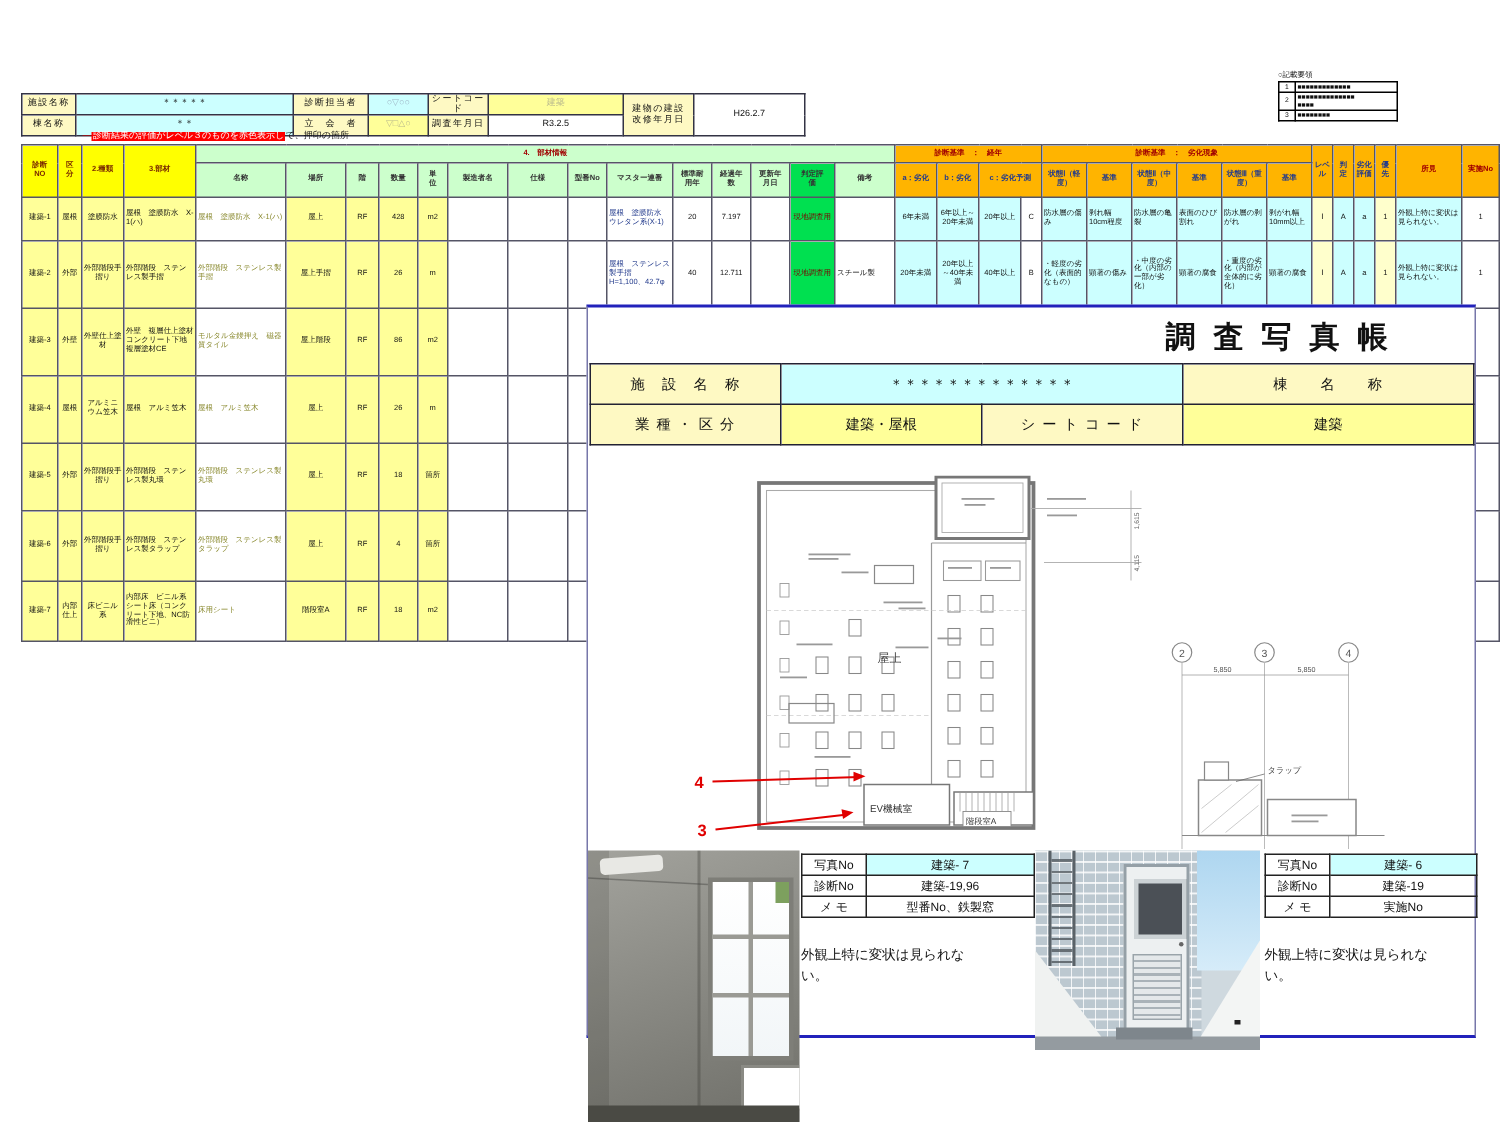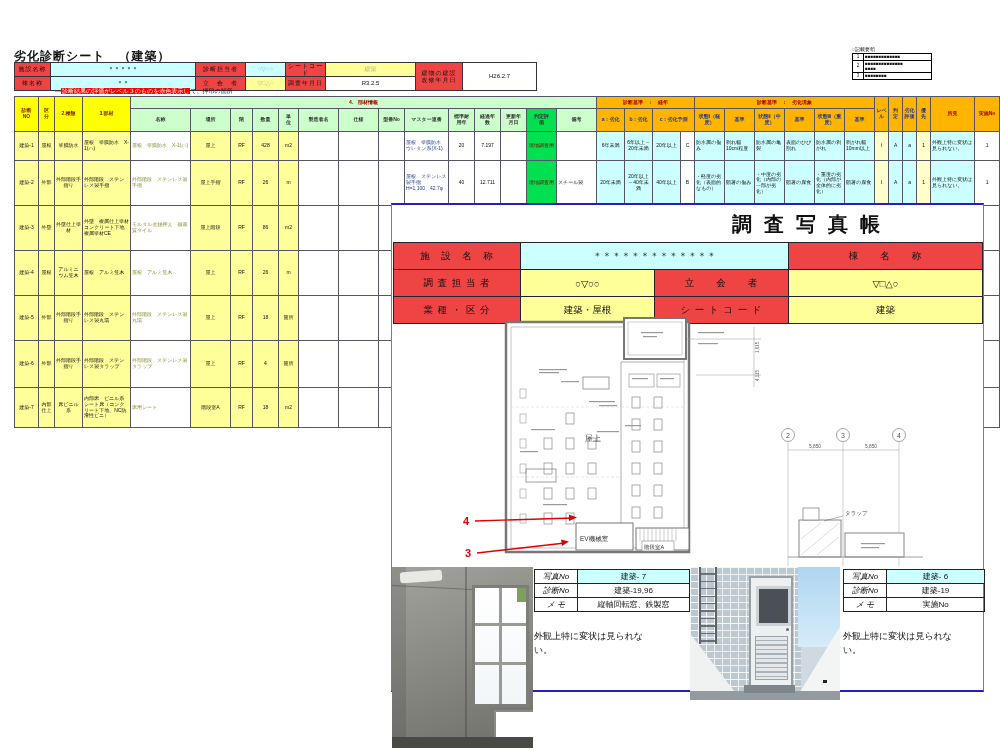--- a/index.html
+++ b/index.html
@@ -5,21 +5,21 @@
   html,body{margin:0;padding:0;background:#fff;}
   #canvas{position:relative;width:1000px;height:750px;background:#fff;overflow:hidden;
           font-family:"Liberation Sans",sans-serif;color:#111;}
 
   
   #s1-title{position:absolute;left:14px;top:48px;font-size:12px;font-weight:bold;
             border-bottom:2px solid #000;padding:0 26px 1px 0;letter-spacing:1px;}
   #s1-info{position:absolute;left:14px;top:62px;border-collapse:collapse;table-layout:fixed;}
   #s1-info td{border:1px solid #334;height:13px;font-size:6px;padding:0 1px;text-align:center;
               white-space:pre-line;line-height:1.1;overflow:hidden;}
-  .lab1{background:#ef4444;letter-spacing:1px;}
+  .lab1{background:#fef9c3;letter-spacing:1px;}
   .vc{background:#ccffff;} .vy{background:#ffff99;} .vw{background:#fff;}
   .faint{color:#9fb6c6;} .fainty{color:#b9b98e;}
 
   #s1-note{position:absolute;left:55px;top:88px;font-size:6px;line-height:1.1;}
   #s1-note .dash{color:#c00;} #s1-note .red{background:#f00;color:#fff;padding:0 1px;}
   #s1-note .blk{color:#111;}
 
   #s1-legend{position:absolute;left:852px;top:46px;width:80px;font-size:4.5px;color:#111;}
   #s1-legend .lg-title{font-size:5px;margin:0 0 1px 0;}
   #s1-legend table{border-collapse:collapse;width:100%;}
@@ -39,33 +39,33 @@
   .ho2{background:#ffb400;color:#223a8c;}
   .y{background:#ffff99;} .yd{background:#ffff99;border-left:1px dotted #555 !important;}
   .wg{background:#fff;color:#8a8a30;} .w{background:#fff;} .wn{background:#fff;color:#223a8c;}
   .g{background:#00e050;color:#7a0000;} .c{background:#ccffff;} .yl{background:#ffffcc;}
   .tl{text-align:left !important;}
 
   
   #photo-sheet{position:absolute;left:391px;top:203px;width:591px;height:485px;background:#fff;
                border:1px solid #7777aa;border-top:2px solid #2222bb;border-bottom:2px solid #2222bb;
                z-index:5;}
-  #s2-title{position:absolute;left:340px;top:6px;width:250px;font-size:20px;
+  #s2-title{position:absolute;left:340px;top:6px;width:250px;text-align:center;font-size:20px;
             font-weight:bold;letter-spacing:12px;color:#111;white-space:nowrap;}
   #s2-header{position:absolute;left:1px;top:37px;width:589px;border-collapse:collapse;table-layout:fixed;}
   #s2-header td{border:1px solid #223;height:24px;font-size:9.5px;text-align:center;
                 overflow:hidden;white-space:nowrap;}
   #plan{position:absolute;left:1px;top:112px;}
 
   .caption{position:absolute;top:364px;}
   #cap1{left:142px;width:156px;} #cap2{left:451px;width:142px;}
   .cap-table{border-collapse:collapse;width:100%;table-layout:fixed;}
   .cap-table td{border:1px solid #222;height:13px;font-size:8px;padding:0 2px;overflow:hidden;
                 white-space:nowrap;text-align:center;}
-  .cap-lab{width:38px;font-style:italic;}
+  .cap-lab{width:38px;}
   .cy{background:#ccffff;}
   .cap-comment{margin-top:18px;font-size:9px;width:124px;line-height:1.5;color:#111;}
 
   
   #photo1{position:absolute;left:392px;top:567px;width:141px;height:181px;overflow:hidden;z-index:7;
           background:linear-gradient(160deg,#a3a39d 0%,#8b8b85 45%,#6f6f69 100%);}
   #photo1 *{position:absolute;}
   .p1-light{left:6%;top:2%;width:30%;height:6%;background:#e8e8e4;border-radius:3px;transform:rotate(-4deg);}
   .p1-shade{left:0;top:0;width:10%;height:100%;background:rgba(40,40,35,.15);}
   .p1-corner{left:52%;top:0;width:2px;height:100%;background:rgba(60,60,55,.35);}
@@ -103,21 +103,20 @@
   .p2-step{left:36%;bottom:5%;width:34%;height:6%;background:#7e868c;}
   .p2-vent{right:9%;bottom:13%;width:4px;height:3px;background:#222;}
 
   svg text{font-family:"Liberation Sans",sans-serif;}
 </style>
 </head>
 <body>
 
 <div id="canvas">
 
-  <div id="s1-title">劣化診断シート　（建築）</div>
 
   <table id="s1-info">
     <colgroup>
         <col style="width:36px">
         <col style="width:145px">
         <col style="width:50px">
         <col style="width:40px">
               <col style="width:40px">
         <col style="width:90px">
         <col style="width:47px">
@@ -530,26 +529,20 @@
           <col style="width:134px">
           <col style="width:194px">
         </colgroup>
       <tbody>
           <tr>
         <td class="lab1">施　設　名　称</td>
         <td class="vc" colspan="2">＊＊＊＊＊＊＊＊＊＊＊＊＊</td>
         <td class="lab1">棟　　名　　称</td>
       </tr>
       <tr>
-        <td class="lab1">調 査 担 当 者</td>
-        <td class="vy">○▽○○</td>
-        <td class="lab1">立　　会　　者</td>
-        <td class="vy">▽□△○</td>
-      </tr>
-      <tr>
         <td class="lab1">業 種 ・ 区 分</td>
         <td class="vy">建築・屋根</td>
         <td class="lab1">シ ー ト コ ー ド</td>
         <td class="vy">建築</td>
       </tr>
     </tbody>
       </table>
 
     <svg id="plan" viewBox="0 0 591 249" width="591" height="249">
 
@@ -679,21 +672,21 @@
             <tr>
               <td class="cap-lab">写真No</td>
             <td class="cy">建築- 7</td>
             </tr>
         <tr>
               <td class="cap-lab">診断No</td>
             <td>建築-19,96</td>
             </tr>
         <tr>
               <td class="cap-lab">メ モ</td>
-            <td>縦軸回転窓、鉄製窓</td>
+            <td>型番No、鉄製窓</td>
             </tr>
       </tbody>
         </table>
       <div class="cap-comment">外観上特に変状は見られない。</div>
     </div>
 
     <div class="caption" id="cap2">
       <table class="cap-table">
         <tbody>
             <tr>

